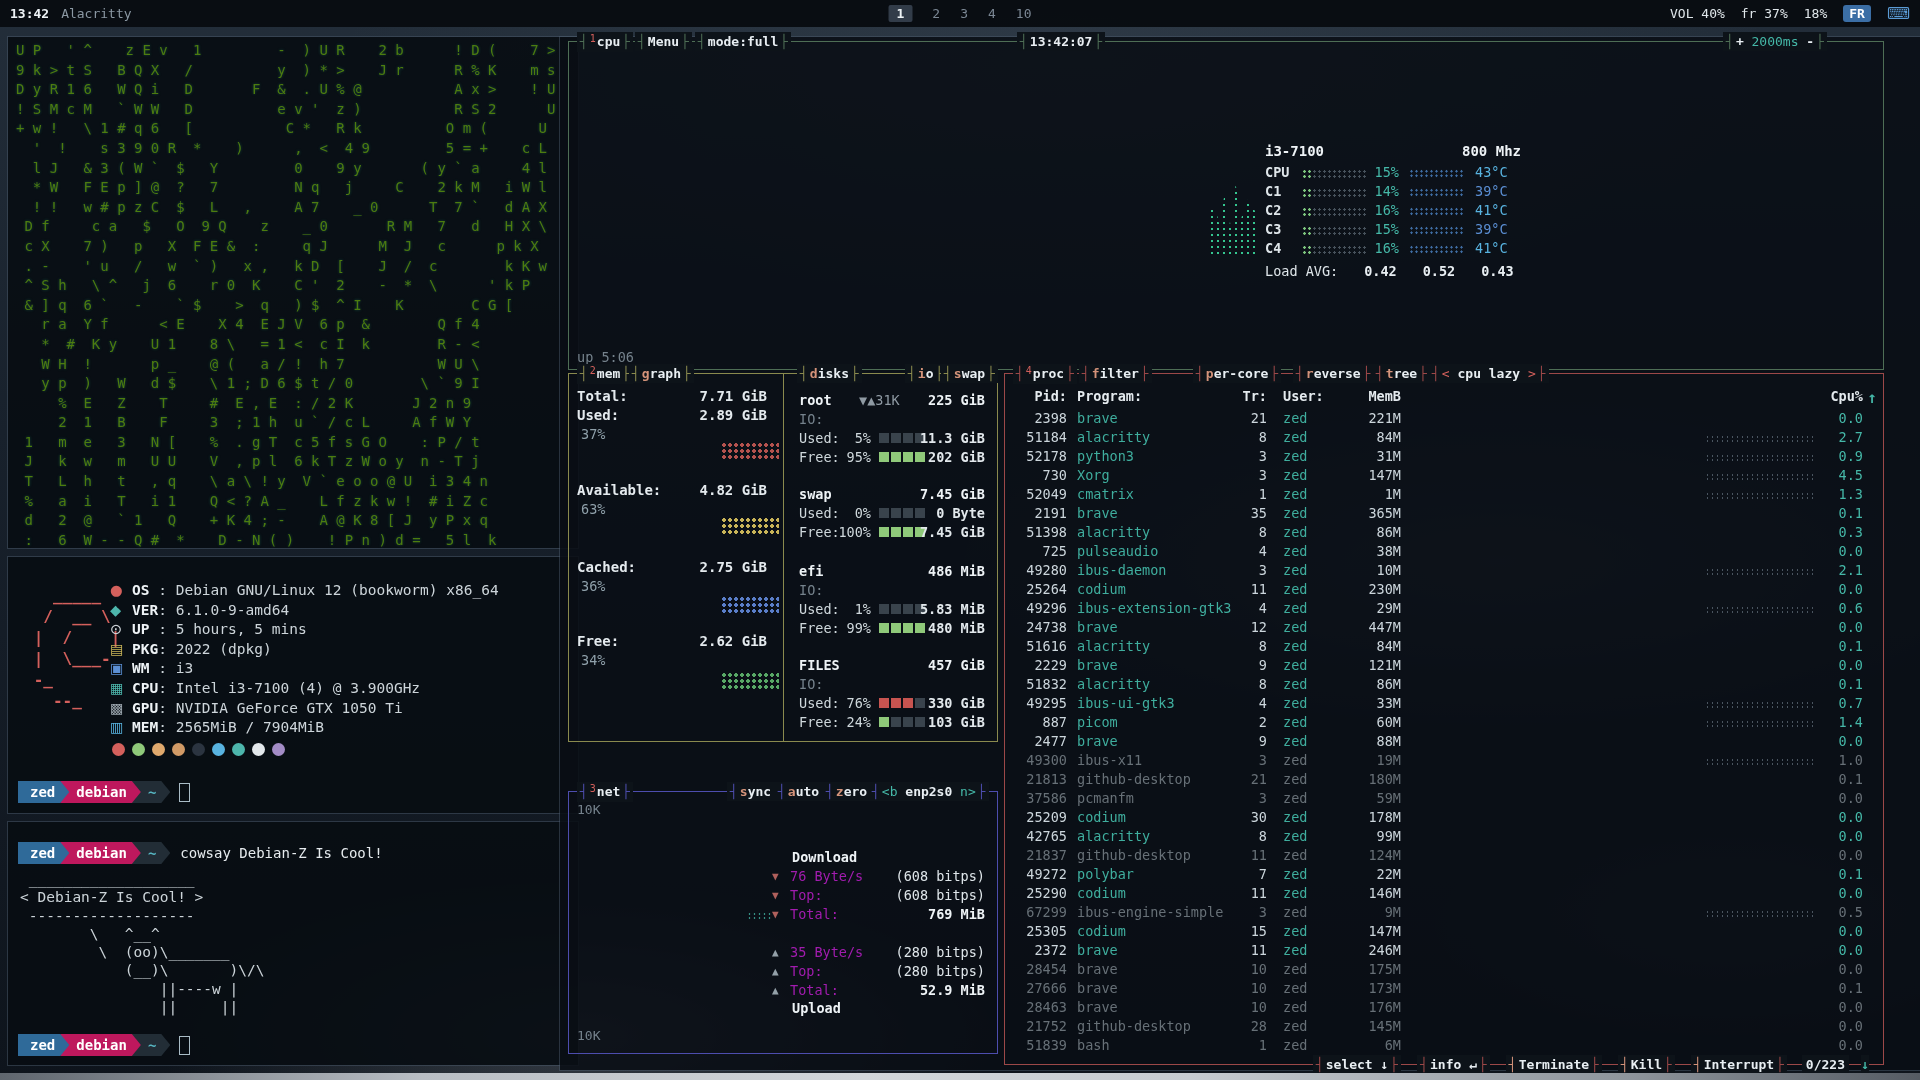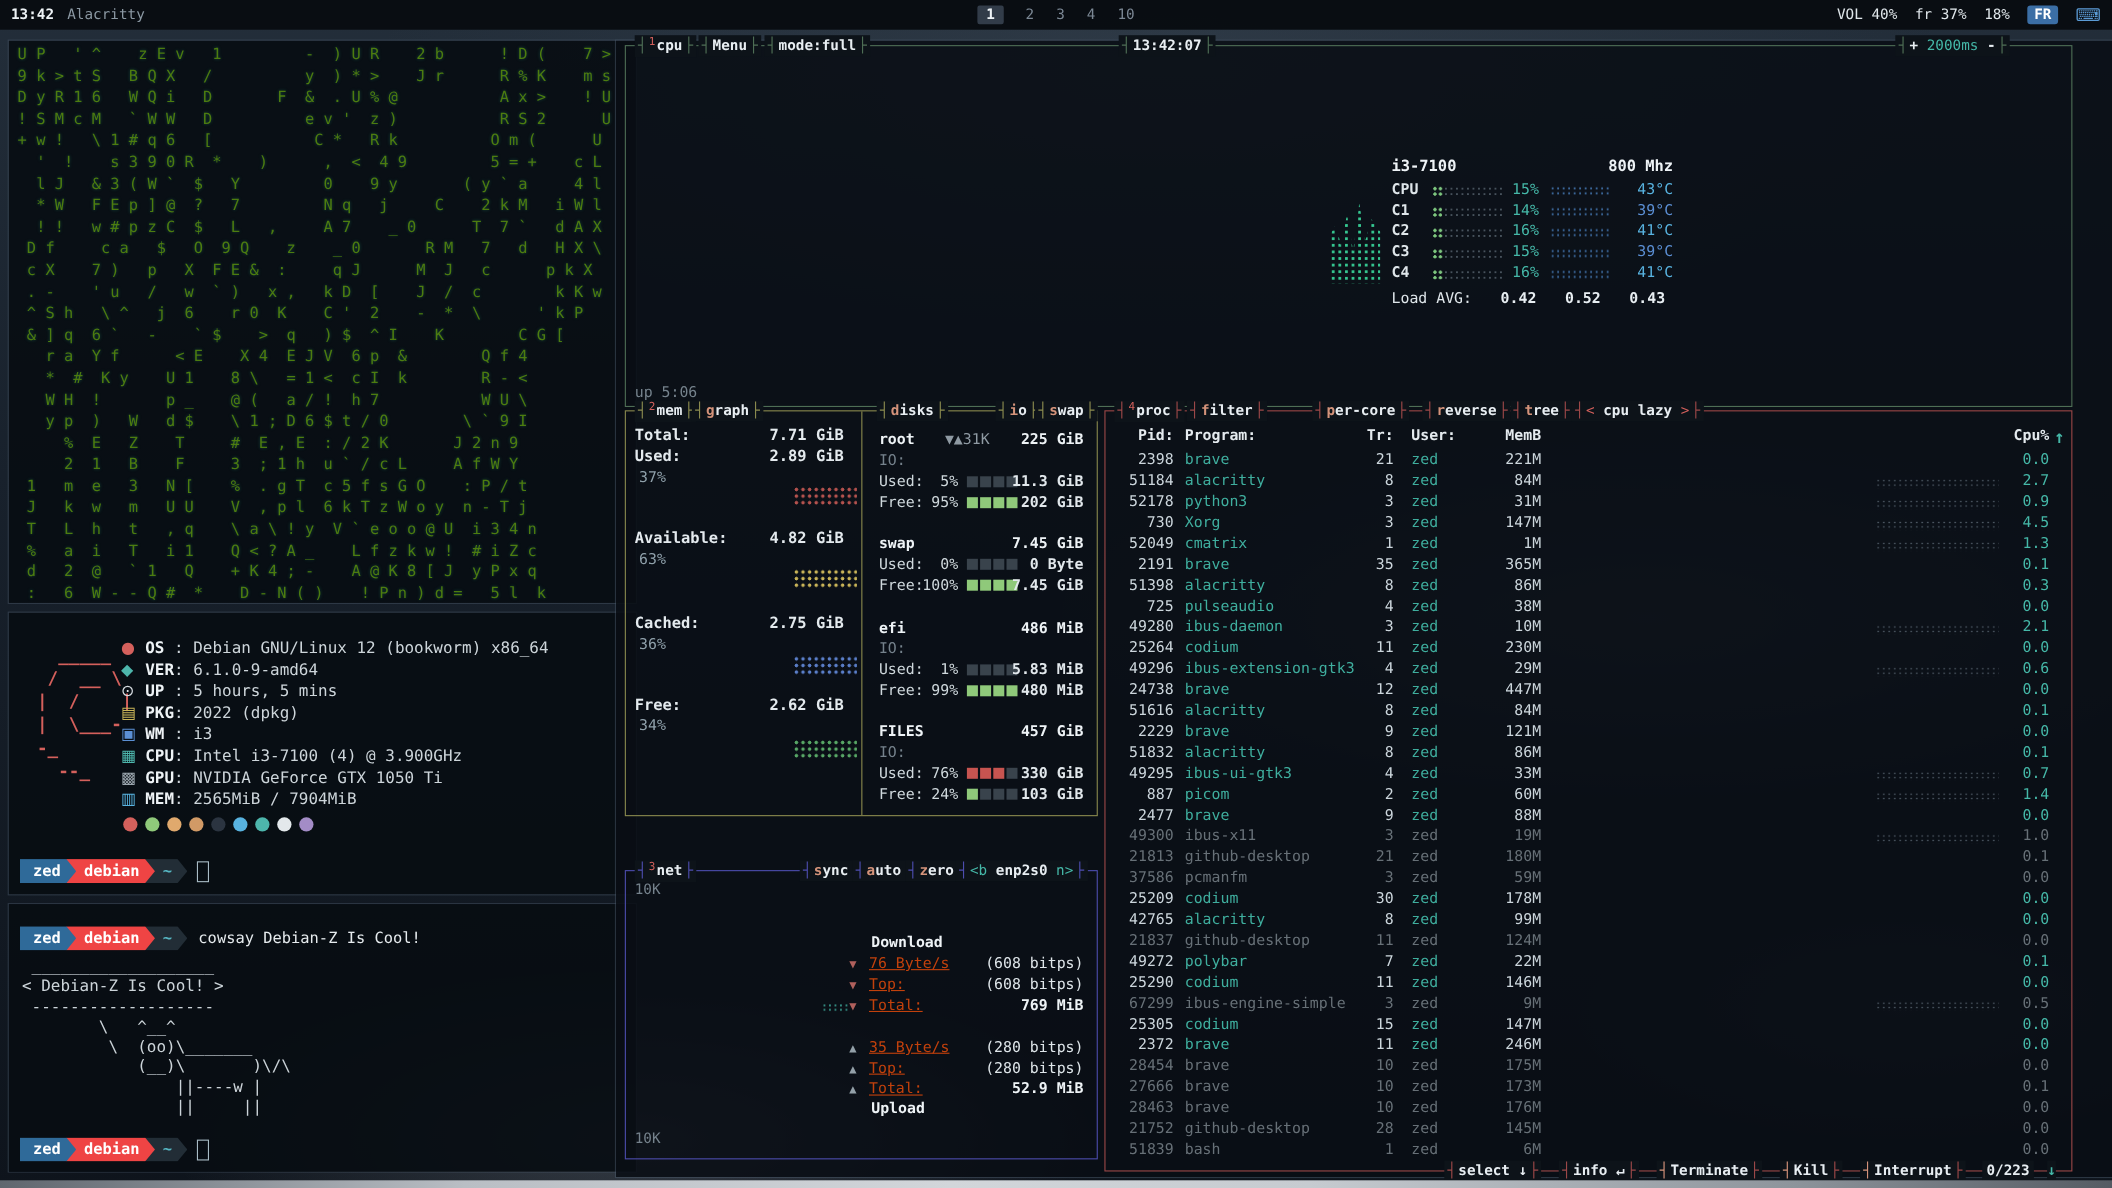--- a/index.html
+++ b/index.html
@@ -40,21 +40,21 @@
   .fe-ic{display:inline-block;width:22px;font-family:"DejaVu Sans",sans-serif;}
   .fe-l{color:#eef3f6;}
   .fe-v{color:#cdd5da;}
   .fetch-dots{position:absolute;left:104px;top:186px;display:flex;}
   .dot{width:13px;height:13px;border-radius:50%;margin-right:7px;display:inline-block;}
   
   .prompt-line{position:absolute;left:10px;height:22px;display:flex;align-items:center;font-size:14px;}
   .pseg{display:inline-block;height:22px;line-height:22px;padding:0 14px 0 12px;font-weight:bold;position:relative;
     clip-path:polygon(0 0,calc(100% - 9px) 0,100% 50%,calc(100% - 9px) 100%,0 100%);}
   .pseg.p1{background:#2f6a99;color:#fff;z-index:3;}
-  .pseg.p2{background:#ef4444;color:#fff;z-index:2;margin-left:-9px;padding-left:16px;}
+  .pseg.p2{background:#be185d;color:#fff;z-index:2;margin-left:-9px;padding-left:16px;}
   .pseg.p3{background:#222d36;color:#56b6c2;z-index:1;margin-left:-9px;padding-left:16px;}
   .cursor{display:inline-block;width:9px;height:17px;border:1px solid #a9bcc6;margin-left:9px;}
   .cmd{margin-left:10px;color:#e6ebee;}
   .cow-pre{position:absolute;left:12px;top:48px;margin:0;font-size:14.5px;line-height:18.3px;color:#ccd4d9;white-space:pre;}
   
   .btop-win{background:rgba(9,14,20,0.88);}
   .box{position:absolute;border:1px solid var(--bc);}
   .cpu-box{--bc:#4e6e55;}
   .mem-box{--bc:#8a8a4e;}
   .net-box{--bc:#4d4dae;}
@@ -75,21 +75,21 @@
   .cpu-model{position:absolute;top:101px;left:696px;font-size:14px;color:#eef3f6;font-weight:bold;}
   .cpu-freq{position:absolute;top:101px;left:800px;width:152px;text-align:right;font-size:14px;color:#eef3f6;font-weight:bold;}
   .crow{position:absolute;left:0;right:0;height:19px;font-size:13.5px;}
   .clabel{position:absolute;left:696px;color:#dfe6ea;font-weight:bold;}
   .cmeter{position:absolute;left:733px;top:5px;width:64px;height:9px;
     background-image:radial-gradient(#47525c 1px,transparent 1.15px);background-size:5px 5px;}
   .cmeter i{display:block;height:100%;background-image:radial-gradient(#7ec87f 1.3px,transparent 1.45px);background-size:5px 5px;}
   .cpct{position:absolute;left:786px;width:44px;text-align:right;color:#45b8a8;}
   .tmeter{position:absolute;left:840px;top:5px;width:56px;height:9px;
     background-image:radial-gradient(#3f6ea5 1px,transparent 1.15px);background-size:5px 4.5px;}
-  .ctemp{position:absolute;left:906px;width:46px;text-align:right;}
+  .ctemp{position:absolute;left:906px;width:46px;}
   .loadrow{position:absolute;top:221px;left:696px;font-size:13.5px;color:#dfe6ea;display:flex;gap:26px;}
   .loadrow b{color:#e8eef2;}
   .uptime{position:absolute;left:8px;bottom:4px;font-size:13.5px;color:#75828c;}
   
   .vline{position:absolute;left:214px;top:0;bottom:0;width:1px;background:var(--bc);}
   .mrow-l{position:absolute;left:8px;font-size:14px;font-weight:bold;color:#e4eaee;}
   .mrow-v{position:absolute;left:58px;width:140px;text-align:right;font-size:14px;font-weight:bold;color:#e4eaee;}
   .mrow-p{position:absolute;left:12px;font-size:13.5px;color:#8fa0aa;}
   .mmeter{position:absolute;left:152px;width:58px;height:18px;background-size:6px 6px;}
   
@@ -102,21 +102,21 @@
   .d-l{left:230px;color:#cfd8dc;}
   .d-p{left:262px;width:40px;text-align:right;color:#cfd8dc;}
   .d-m{left:310px;display:flex;gap:2px;}
   .cell{width:10px;height:10px;background:#39434c;display:inline-block;position:static !important;}
   .d-v{right:12px;color:#e2e8ec;font-weight:bold;}
   
   .n-scale{position:absolute;left:8px;font-size:13px;color:#75828c;}
   .n-head{position:absolute;left:223px;font-size:13.5px;font-weight:bold;color:#eef3f6;}
   .nrow{position:absolute;left:0;right:0;height:19px;font-size:13.5px;}
   .n-a{position:absolute;left:203px;font-size:11px;top:2px;}
-  .n-l{position:absolute;left:221px;color:#c2410c;text-decoration:underline;}
+  .n-l{position:absolute;left:221px;color:#a21caf;}
   .n-v{position:absolute;right:12px;color:#dfe6ea;}
   .ndots{position:absolute;left:178px;top:120px;width:26px;height:8px;
     background-image:radial-gradient(#3fae9e 1px,transparent 1.2px);background-size:5px 4px;opacity:.8;}
   
   .phead{position:absolute;top:14px;left:0;right:0;height:19px;font-size:13.5px;font-weight:bold;color:#e4eaee;}
   .pc{position:absolute;}
   .pid{left:6px;width:56px;text-align:right;}
   .prog{left:72px;width:200px;overflow:hidden;}
   .ptr{left:222px;width:40px;text-align:right;}
   .puser{left:278px;width:70px;}

